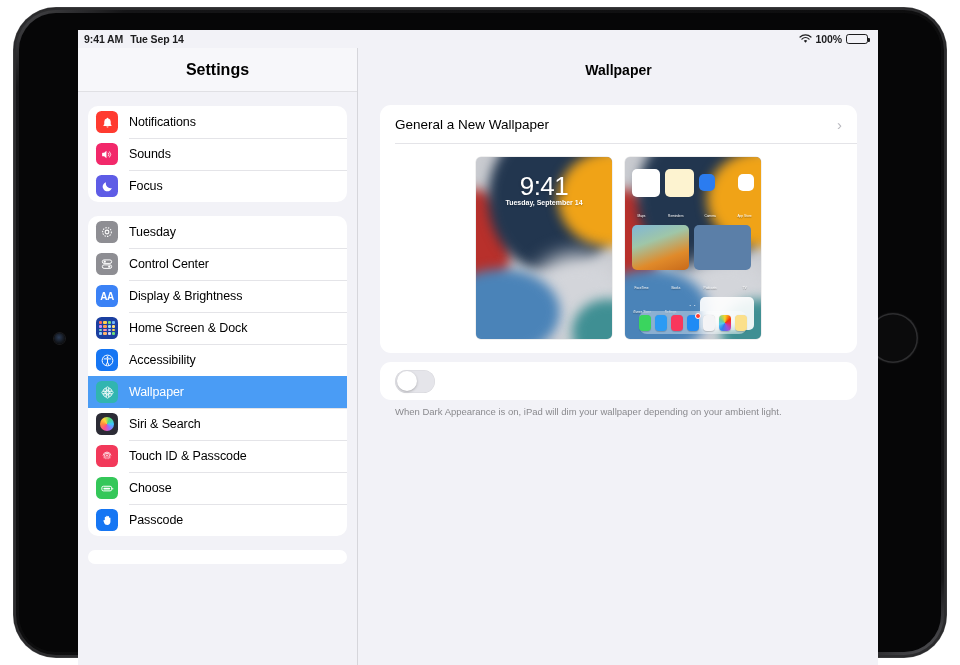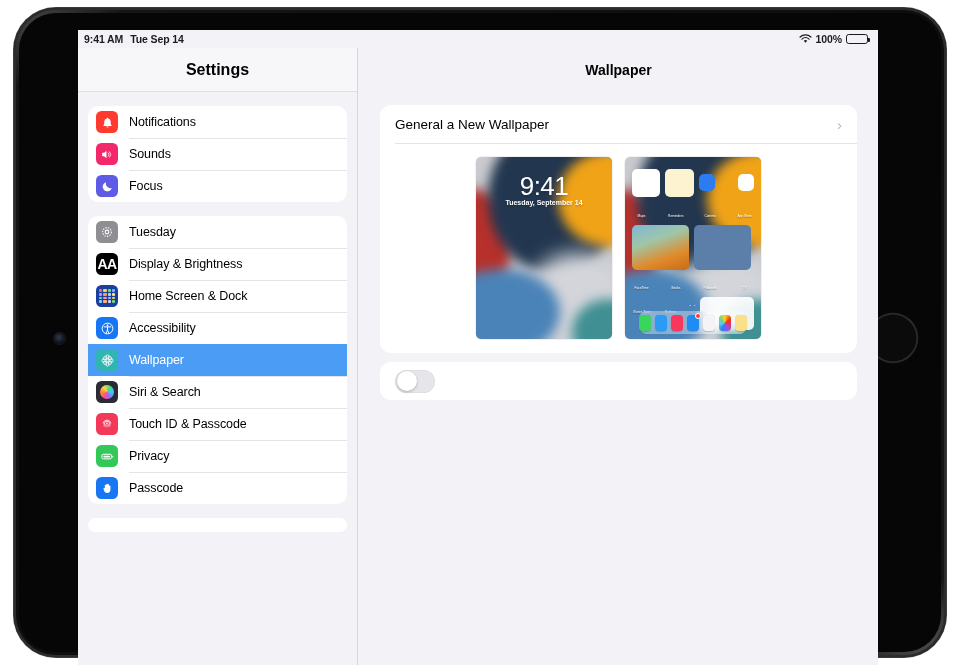--- a/index.html
+++ b/index.html
@@ -300,21 +300,33 @@
           <span class="sb-icon" style="background:#8e8e93">
             <svg width="14" height="14" viewBox="0 0 24 24" fill="none" stroke="#fff" stroke-width="1.8">
               <circle cx="12" cy="12" r="3.2"></circle>
               <circle cx="12" cy="12" r="7.5" stroke-dasharray="2.4 2.1"></circle>
             </svg>
           </span>
           <span class="sb-label">Tuesday</span>
         </div>
         <div class="sb-row">
           <span class="sb-sep"></span>
-          <span class="sb-icon" style="background:#000000;font-size:14px;letter-spacing:-0.5px">AA</span>
+          <span class="sb-icon" style="background:#8e8e93">
+            <svg width="14" height="14" viewBox="0 0 24 24">
+              <rect x="4" y="5" width="16" height="6" rx="3" fill="none" stroke="#fff" stroke-width="1.7"></rect>
+              <circle cx="8.2" cy="8" r="1.9" fill="#fff"></circle>
+              <rect x="4" y="13.5" width="16" height="6" rx="3" fill="none" stroke="#fff" stroke-width="1.7"></rect>
+              <circle cx="15.8" cy="16.5" r="1.9" fill="#fff"></circle>
+            </svg>
+          </span>
+          <span class="sb-label">Control Center</span>
+        </div>
+        <div class="sb-row">
+          <span class="sb-sep"></span>
+          <span class="sb-icon" style="background:#3b82f6;font-size:10px;letter-spacing:-0.5px">AA</span>
           <span class="sb-label">Display &amp; Brightness</span>
         </div>
         <div class="sb-row">
           <span class="sb-sep"></span>
           <span class="sb-icon ic-grid">
             <span class="ic-grid-dots">
               <i style="background:#ff6b5e"></i>
                 <i style="background:#ffd24d"></i>
                 <i style="background:#6ee07a"></i>
                 <i style="background:#6fb8ff"></i>
@@ -387,21 +399,21 @@
         </div>
         <div class="sb-row">
           <span class="sb-sep"></span>
           <span class="sb-icon" style="background:#34c759">
             <svg width="15" height="13" viewBox="0 0 24 18">
               <rect x="3" y="5.4" width="15.6" height="7.4" rx="2.4" fill="none" stroke="#fff" stroke-width="1.6"></rect>
               <rect x="5.4" y="7.6" width="10.8" height="3" rx="1.2" fill="#fff"></rect>
               <rect x="19.6" y="7.6" width="1.6" height="3" rx="0.8" fill="#fff"></rect>
             </svg>
           </span>
-          <span class="sb-label">Privacy</span>
+          <span class="sb-label">Choose</span>
         </div>
         <div class="sb-row">
           <span class="sb-sep"></span>
           <span class="sb-icon" style="background:#1676f3">
             <svg width="13" height="13" viewBox="0 0 24 24" fill="#fff">
               <path d="M7 11V6.6a1.3 1.3 0 0 1 2.6 0V11V4.4a1.3 1.3 0 0 1 2.6 0V11V5.2a1.3 1.3 0 0 1 2.6 0V11V7.6a1.3 1.3 0 0 1 2.6 0v6.6c0 3.4-2.3 6-5.6 6s-5-1.8-6-4.2L4.6 13a1.3 1.3 0 0 1 2-1.6Z"></path>
             </svg>
           </span>
           <span class="sb-label">Passcode</span>
         </div>
@@ -507,14 +519,15 @@
     </div>
 
     <div class="card" style="margin-top:9px">
       <div class="card-row">
         <span class="toggle">
           <span class="knob"></span>
         </span>
       </div>
     </div>
 
+    <div class="footnote">When Dark Appearance is on, iPad will dim your wallpaper depending on your ambient light.</div>
   </div>
 </div>
 
 </body></html>

